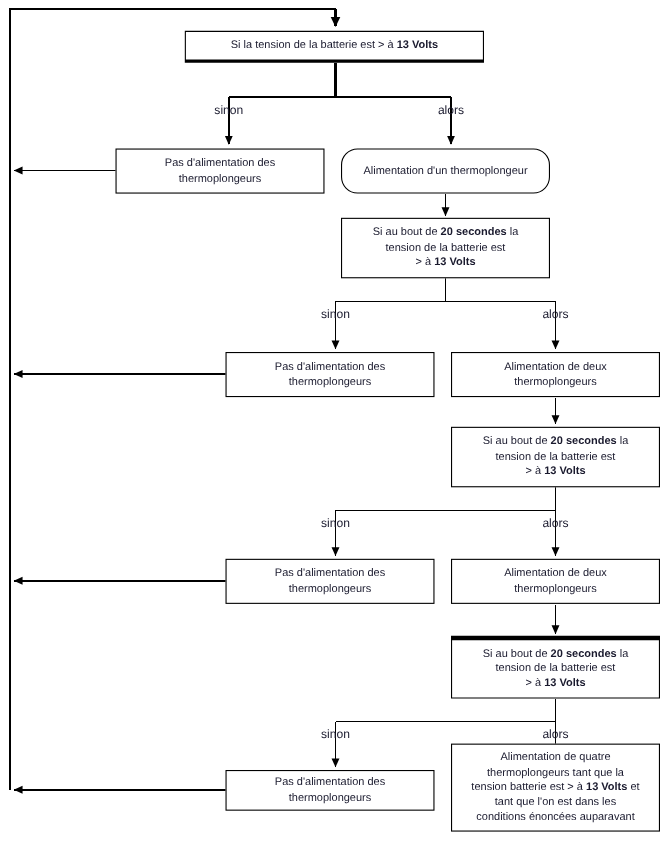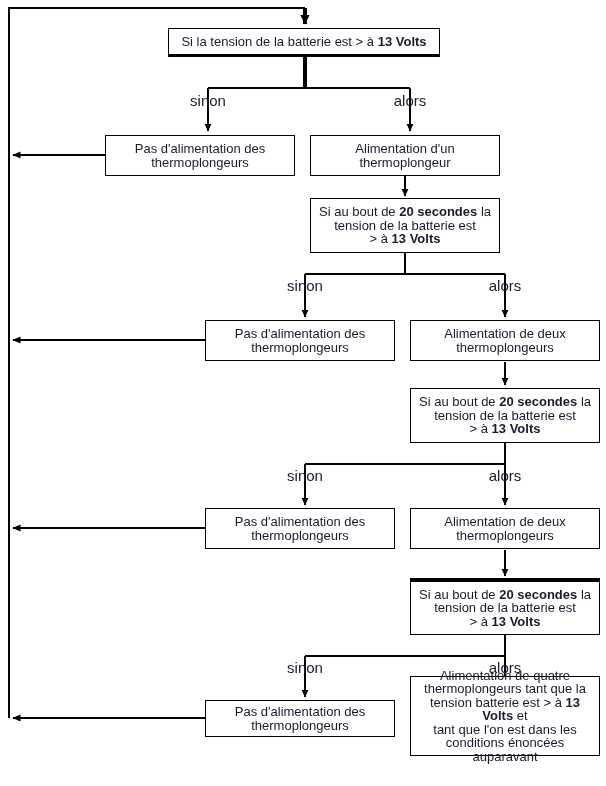--- a/index.html
+++ b/index.html
@@ -26,36 +26,36 @@
   .node {
     position: absolute;
     box-sizing: border-box;
     border: 1px solid #000000;
     background: #ffffff;
     display: flex;
     align-items: center;
     justify-content: center;
     text-align: center;
     color: #1a1a2e;
-    font-size: 13px;
+    font-size: 10px;
     line-height: 13.5px;
     padding: 2px 4px;
   }
   .node.bold-top {
     border-top: 4px solid #000000;
   }
   .node .txt {
     display: block;
     width: 100%;
     white-space: pre-line;
   }
   .node b { font-weight: bold; }
   .branch-label {
     position: absolute;
-    font-size: 15px;
+    font-size: 11px;
     color: #1a1a2e;
     line-height: 12px;
     white-space: nowrap;
     transform: translateX(-50%);
   }
 </style>
 </head>
 <body>
 
 <div id="canvas">
@@ -115,21 +115,21 @@
     <span class="txt">Si la tension de la batterie est &gt; à <b>13 Volts</b></span>
   </div>
 
   <div class="branch-label" style="left:208px; top:95px;">sinon</div>
   <div class="branch-label" style="left:410px; top:95px;">alors</div>
 
   <div class="node" style="left:105px; top:135px; width:190px; height:41px;">
     <span class="txt">Pas d'alimentation des<br>thermoplongeurs</span>
   </div>
 
-  <div class="node" style="left:310px; top:135px; width:190px; height:41px;">
+  <div class="node" style="left:310px; top:135px; width:190px; height:41px;border-radius:15px;">
     <span class="txt">Alimentation d'un thermoplongeur</span>
   </div>
 
   <div class="node" style="left:310px; top:198px; width:190px; height:55px;">
     <span class="txt">Si au bout de <b>20 secondes</b> la<br>tension de la batterie est<br>&gt; à <b>13 Volts</b></span>
   </div>
 
   <div class="branch-label" style="left:305px; top:280px;">sinon</div>
   <div class="branch-label" style="left:505px; top:280px;">alors</div>
 

